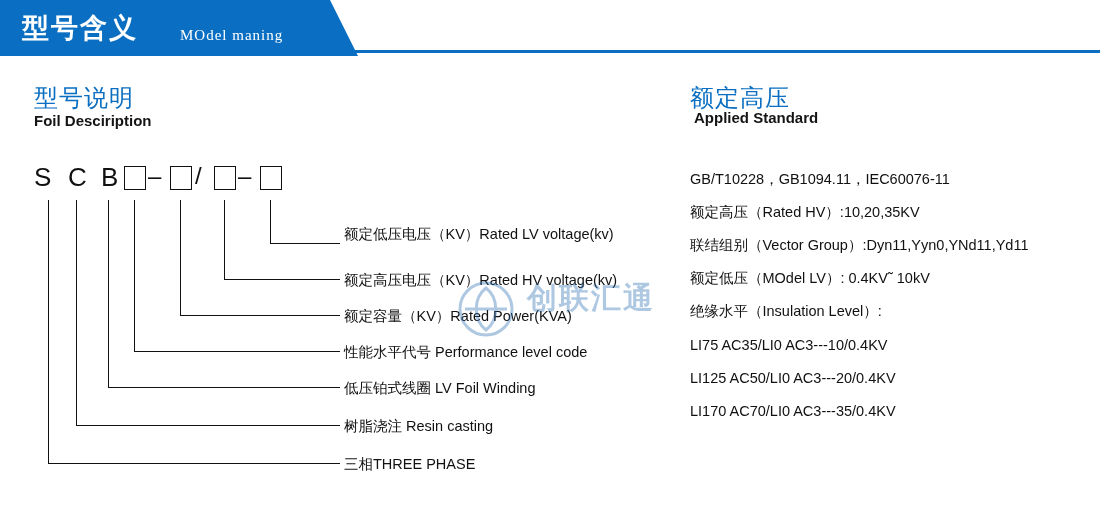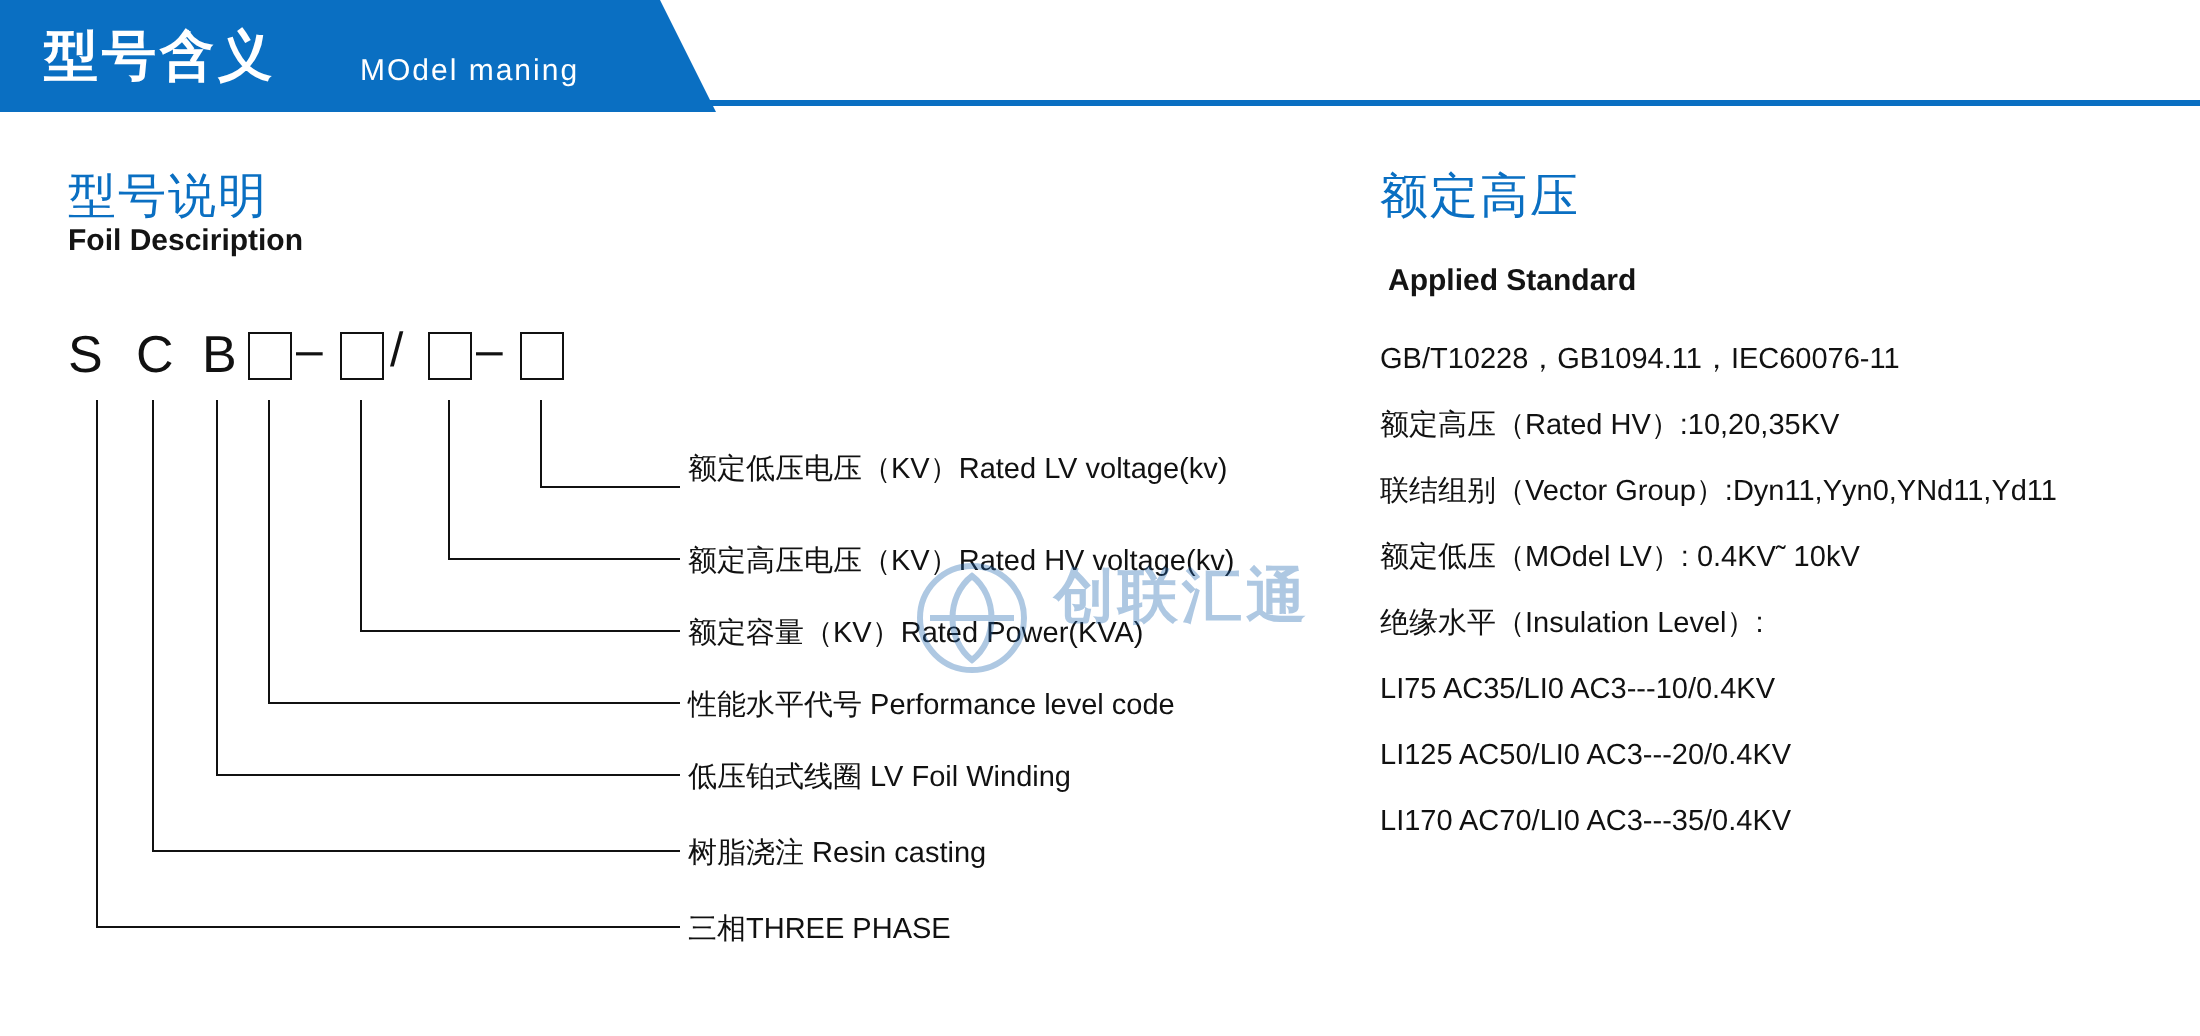--- a/index.html
+++ b/index.html
@@ -14,20 +14,21 @@
     overflow: hidden;
     position: relative;
   }
 
   
   .header {
     position: absolute;
     left: 0; top: 0;
     width: 944px;
     height: 56px;
+    font-family: Liberation Serif, serif;
   }
   .header-bar {
     position: absolute;
     left: 0; top: 0;
     width: 330px;
     height: 56px;
     background: #0a6fc2;
   }
   .header-bar:after {
     content: "";
@@ -71,21 +72,21 @@
   }
   .sec-title-en {
     position: absolute;
     color: #141414;
     font-size: 15px;
     font-weight: bold;
   }
   #left-title-cn { left: 34px; top: 82px; }
   #left-title-en { left: 34px; top: 112px; }
   #right-title-cn { left: 690px; top: 82px; }
-  #right-title-en { left: 694px; top: 132px; }
+  #right-title-en { left: 694px; top: 109px; }
 
   
   .code-row { position: absolute; left: 0; top: 152px; width: 660px; height: 46px; }
   .code-letter {
     position: absolute;
     font-size: 26px;
     color: #111111;
     font-weight: 400;
     top: 10px;
   }

